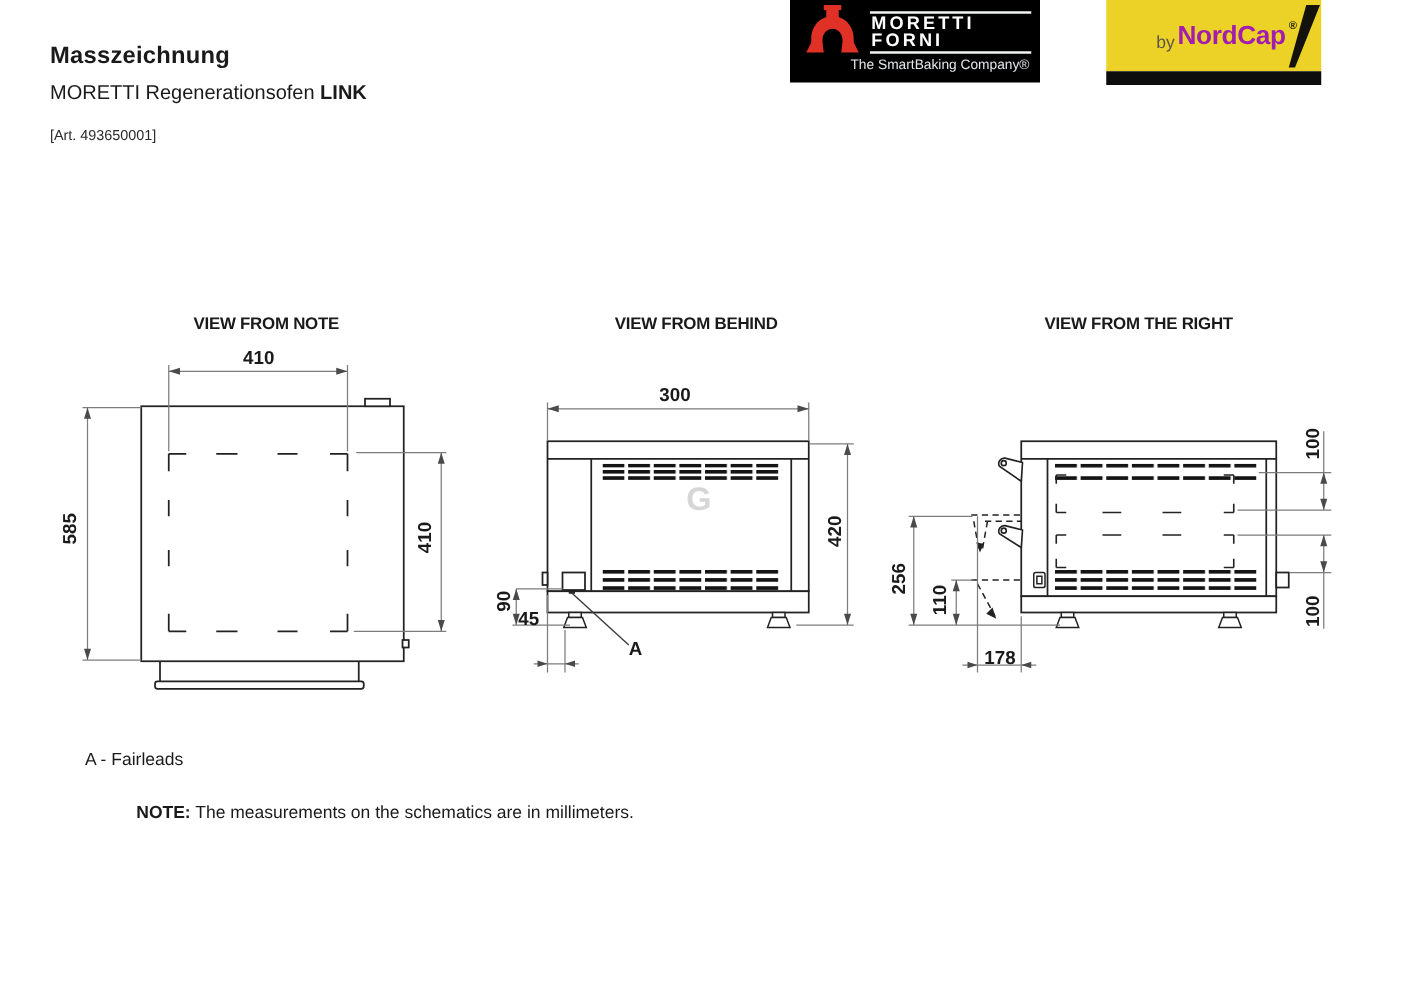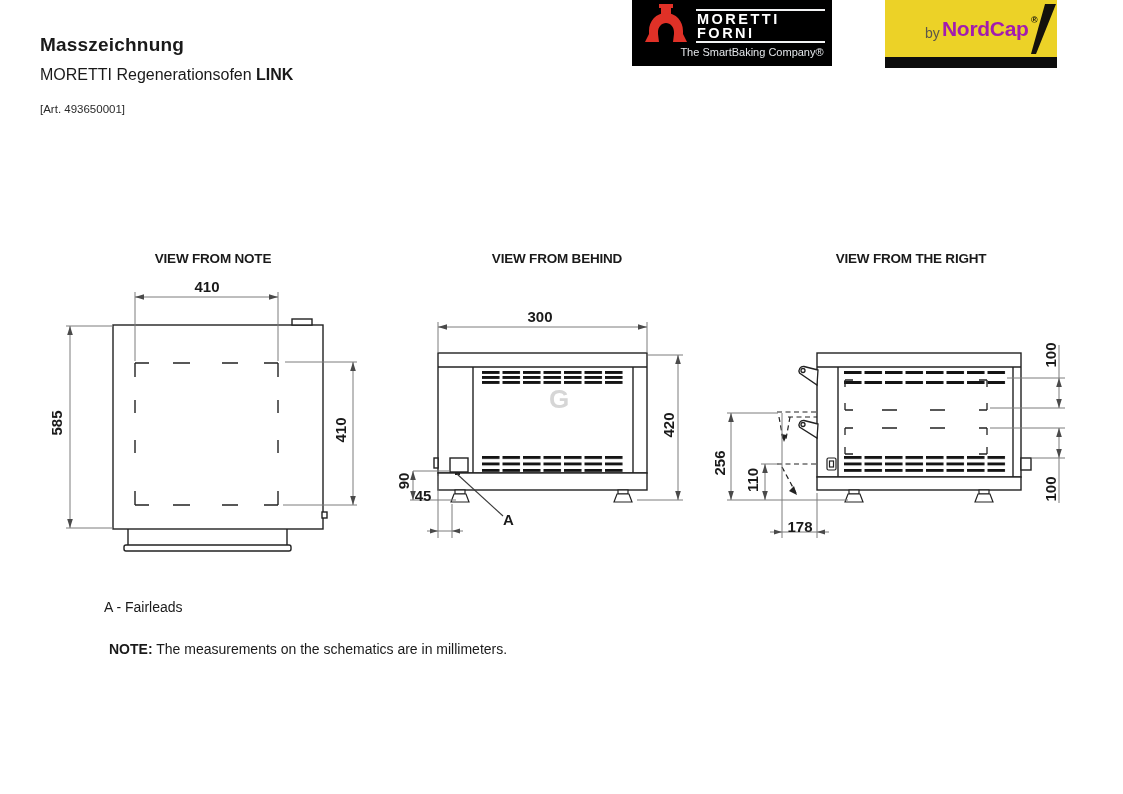--- a/index.html
+++ b/index.html
@@ -8,21 +8,21 @@
   .abs{position:absolute;}
   .title{font-size:19px;font-weight:bold;letter-spacing:.2px;}
   .subtitle{font-size:16px;}
   .subtitle .model{font-weight:bold;}
   .art{font-size:11.5px;color:#2a2a2a;}
   .vtitle{font-size:13.5px;font-weight:bold;text-align:center;width:220px;letter-spacing:-0.2px;}
   .dim{font-size:15px;font-weight:bold;width:44px;height:16px;line-height:16px;text-align:center;}
   .rot{transform:rotate(-90deg);}
   .leaderlabel{font-size:15px;font-weight:bold;}
   .watermark{font-size:26px;font-weight:bold;color:#d6d6d6;}
-  .legend{font-size:14px;margin-left:36px;}
+  .legend{font-size:14px;}
   .note{font-size:14px;padding-left:43px;}
   .note b{font-weight:bold;}
   
   .logo-moretti{left:608px;top:0;width:200px;height:66px;background:#000000;margin-left:24px;}
   .lm-rule{position:absolute;left:64px;width:129px;height:2px;background:#f2f3f4;}
   .lm-word{position:absolute;left:65px;color:#fff;font-size:14.5px;font-weight:bold;letter-spacing:2.5px;line-height:14px;}
   .lm-tag{position:absolute;left:0;top:46px;width:240px;text-align:center;color:#e3e6ea;font-size:11px;}
   
   .logo-nordcap{left:885px;top:0;width:172px;height:57px;background:#ECD227;}
   .logo-nordcap-strip{left:885px;top:57px;width:172px;height:11px;background:#0d0d0d;}

